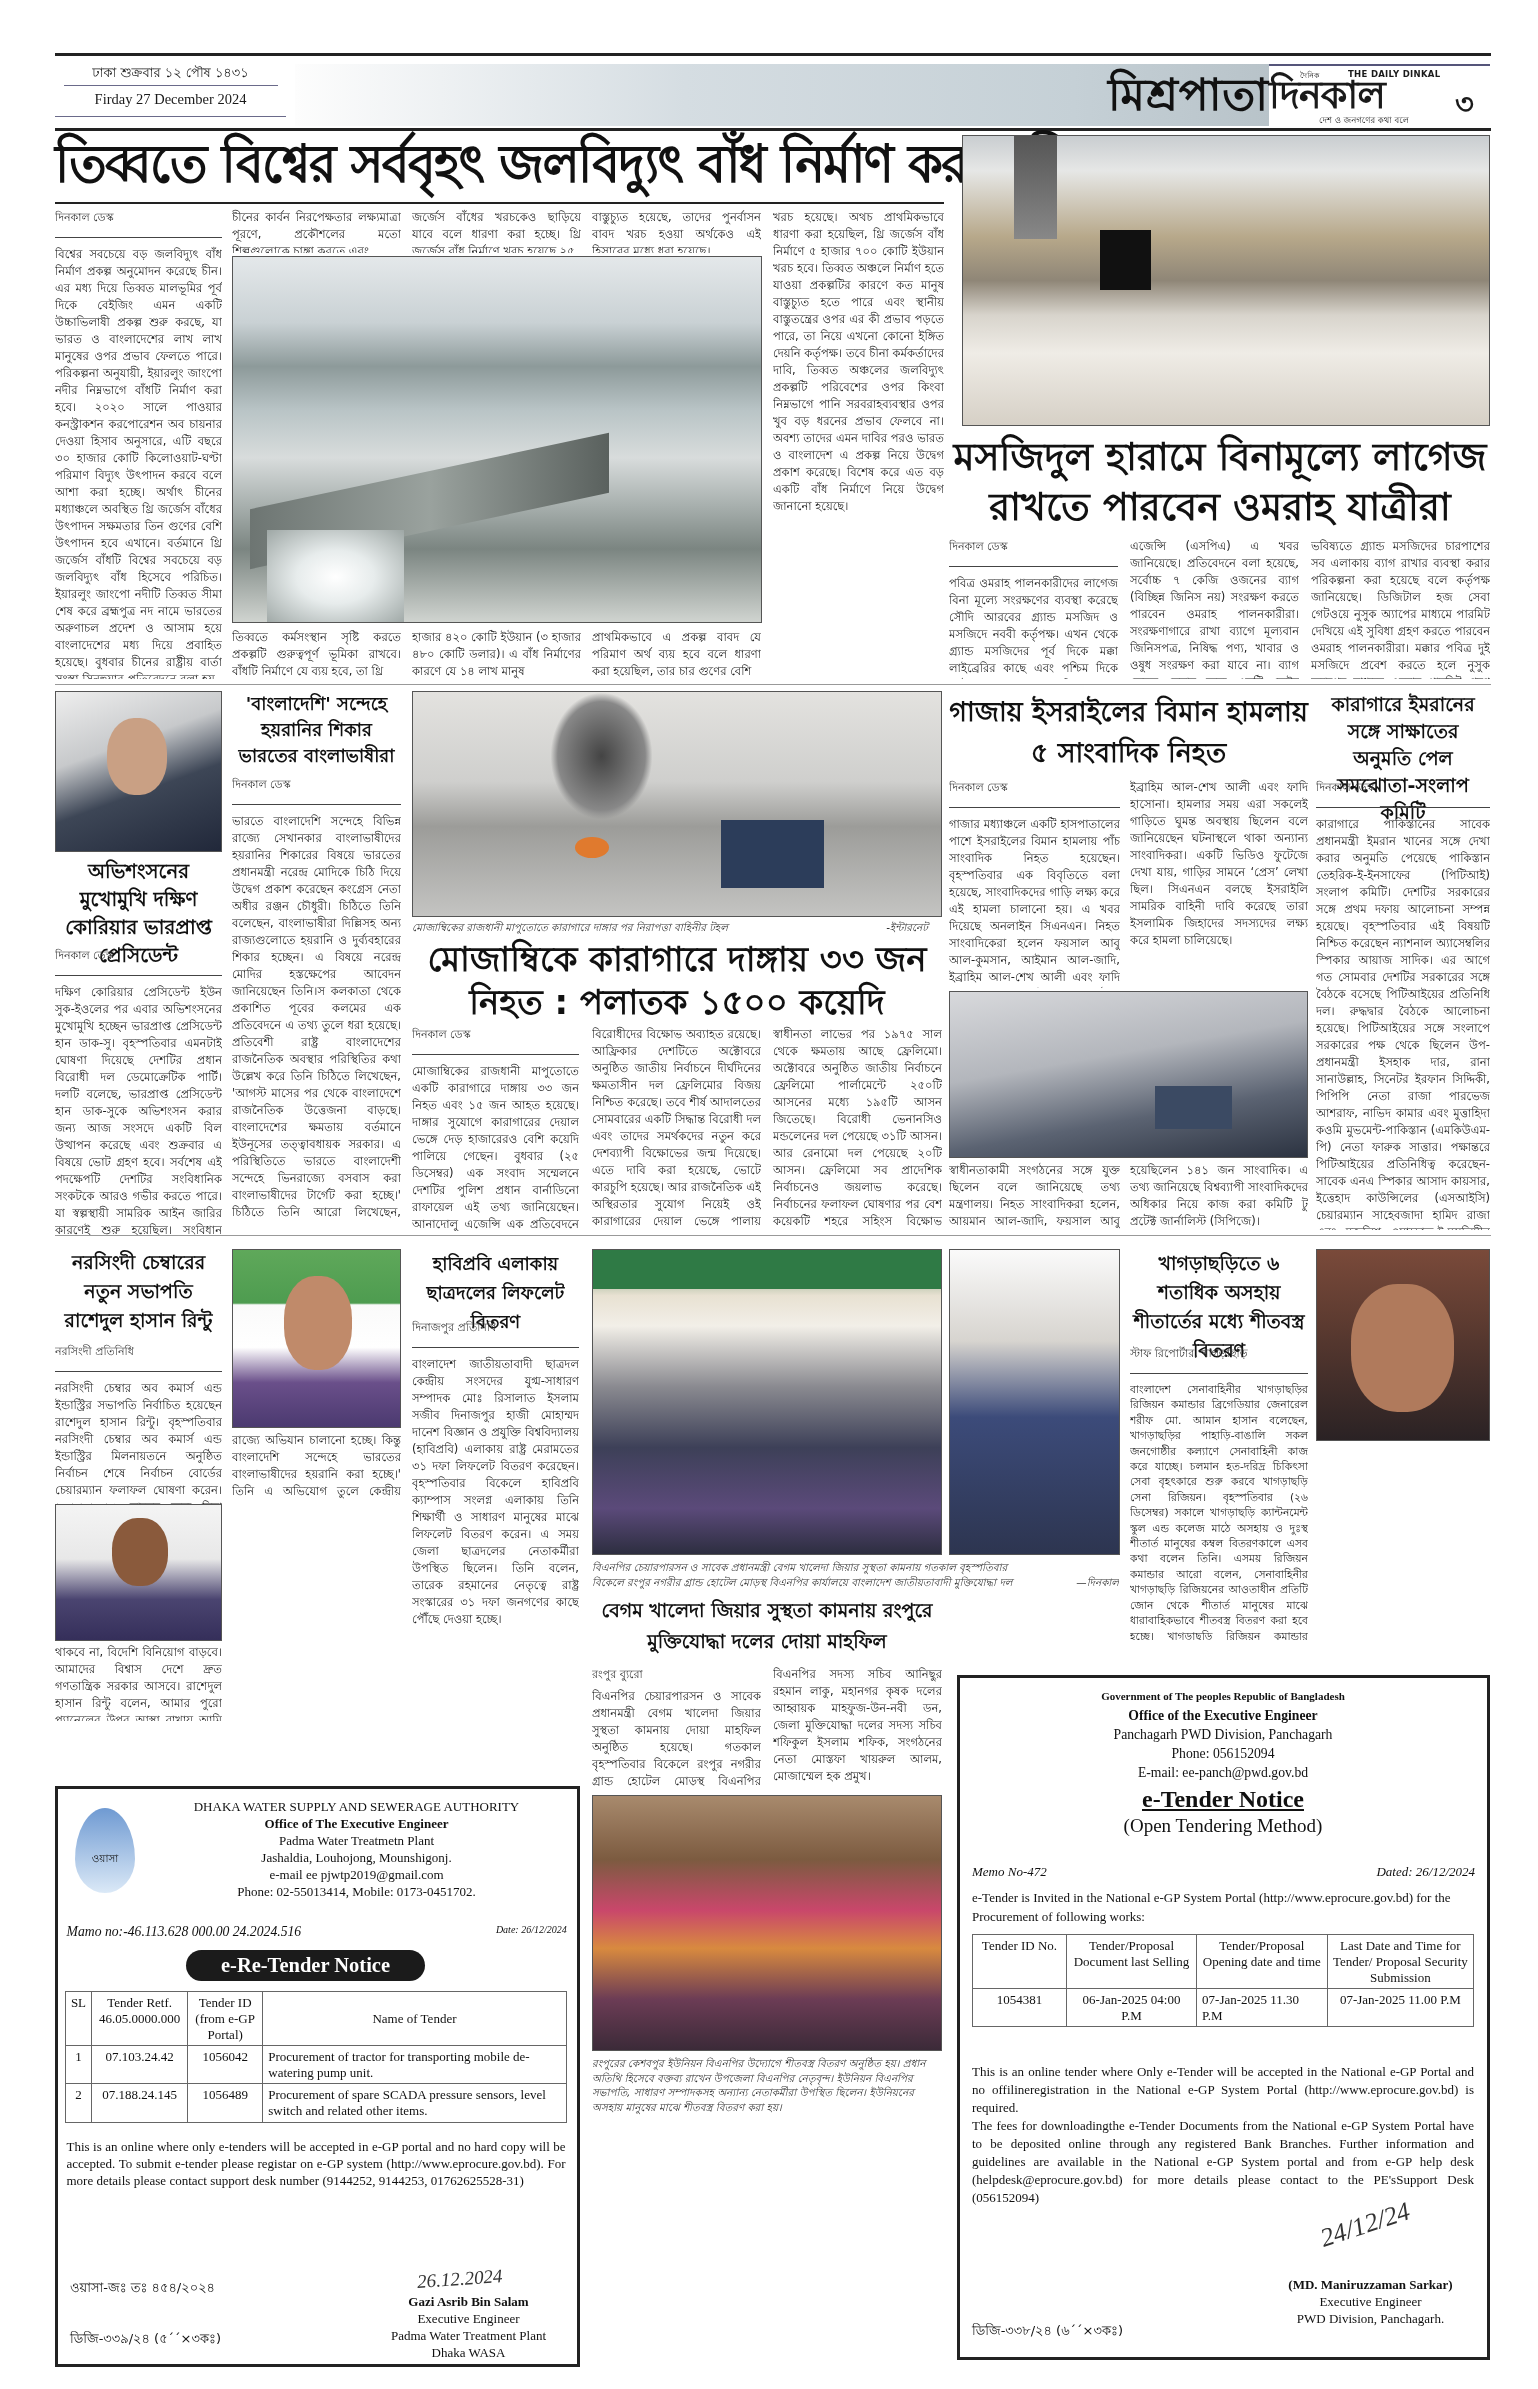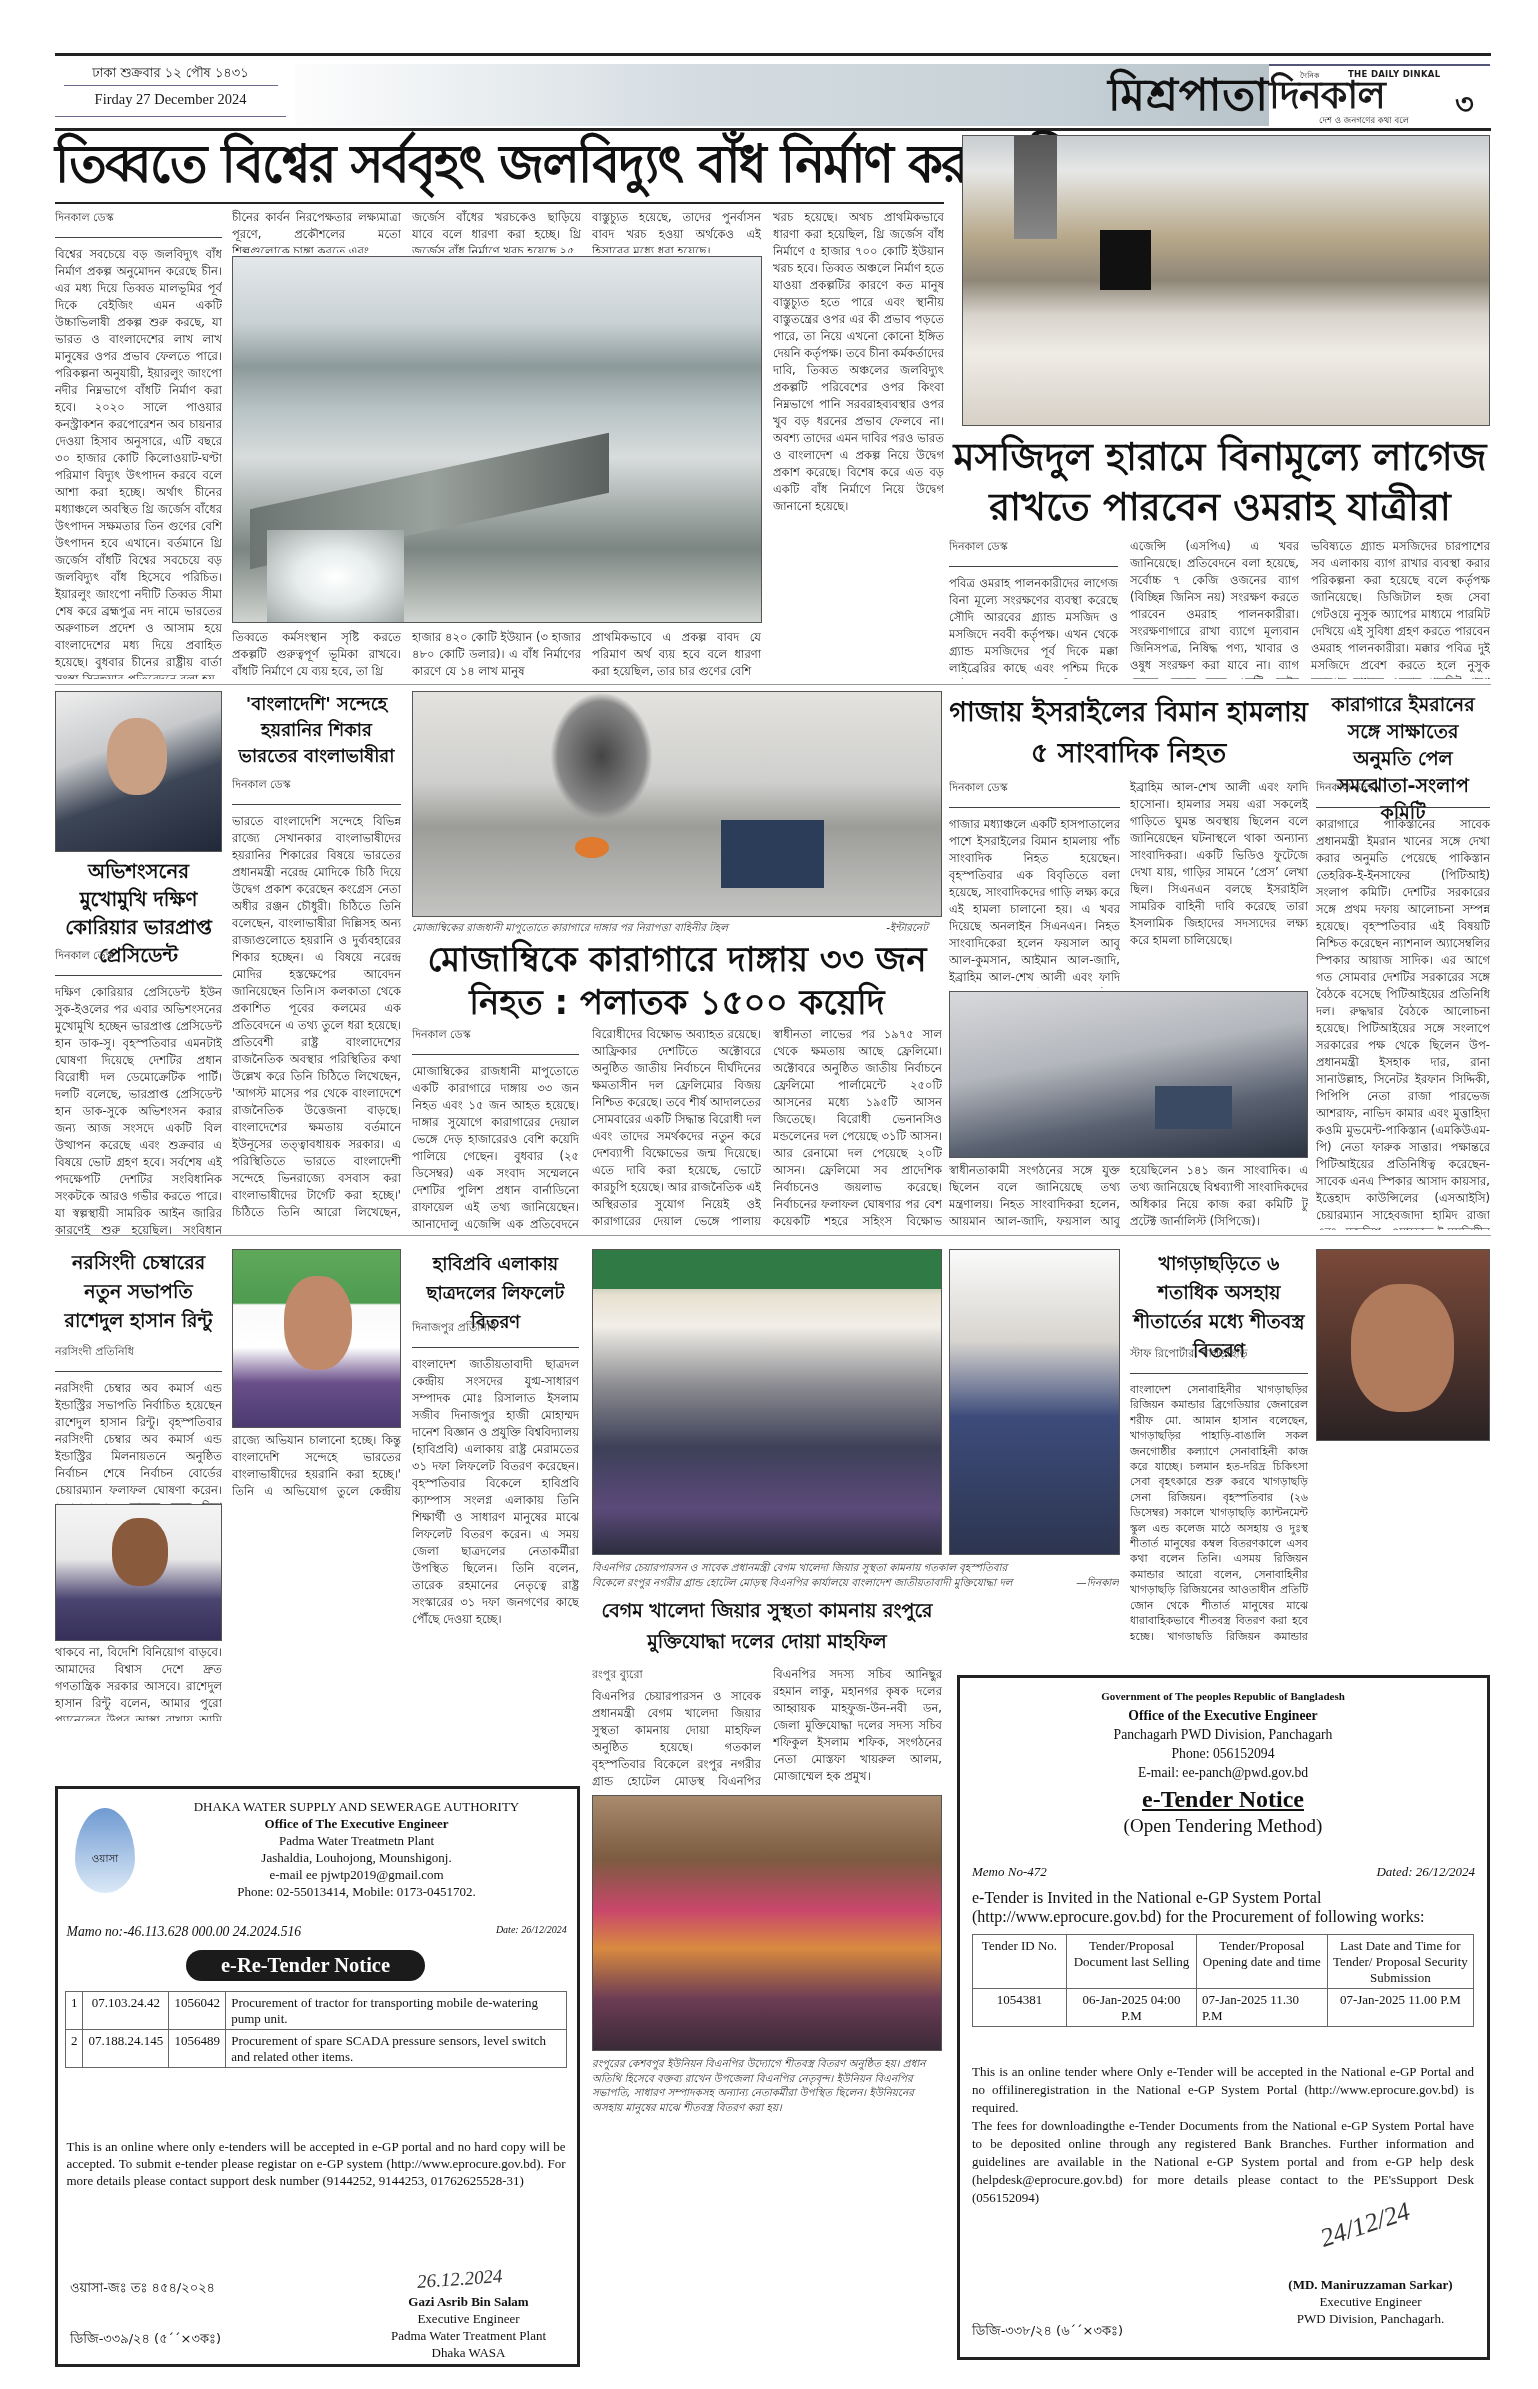--- a/index.html
+++ b/index.html
@@ -176,20 +176,26 @@
     <div style="font-size:13px;line-height:17px">Padma Water Treatmetn Plant</div>
     <div style="font-size:13px;line-height:17px">Jashaldia, Louhojong, Mounshigonj.</div>
     <div style="font-size:13px;line-height:17px">e-mail ee pjwtp2019@gmail.com</div>
     <div style="font-size:13px;line-height:17px">Phone: 02-55013414, Mobile: 0173-0451702.</div>
   </div>
   <div style="position:absolute;left:8.5px;top:135px;font-style:italic;font-size:13.7px">Mamo no:-46.113.628 000.00 24.2024.516</div>
   <div style="position:absolute;right:10.3px;top:135px;font-style:italic;font-size:10px">Date: 26/12/2024</div>
   <div style="position:absolute;left:128px;top:161px;width:239px;height:31px;background:#1b1b1b;color:#fff;border-radius:15.4px;text-align:center;font-weight:bold;font-size:20.5px;line-height:31px">e-Re-Tender Notice</div>
   <table style="position:absolute;left:6.8px;top:202px;width:502px">
     <tbody>
+        <tr>
+      <th style="width:24px">SL</th>
+      <th style="width:96px;text-align:center">Tender Retf. 46.05.0000.000</th>
+      <th style="width:75px;text-align:center">Tender ID (from e-GP Portal)</th>
+      <th style="text-align:center;vertical-align:middle">Name of Tender</th>
+    </tr>
     <tr>
       <td style="text-align:center">1</td>
       <td style="text-align:center">07.103.24.42</td>
       <td style="text-align:center">1056042</td>
       <td>Procurement of tractor for transporting mobile de-watering pump unit.</td>
     </tr>
     <tr>
       <td style="text-align:center">2</td>
       <td style="text-align:center">07.188.24.145</td>
       <td style="text-align:center">1056489</td>
@@ -214,21 +220,21 @@
     <div style="font-weight:bold;font-size:11px;line-height:19px">Government of The peoples Republic of Bangladesh</div>
     <div style="font-weight:bold;font-size:13.7px;line-height:19px">Office of the Executive Engineer</div>
     <div style="font-size:13.7px;line-height:19px">Panchagarh PWD Division, Panchagarh</div>
     <div style="font-size:13.7px;line-height:19px">Phone: 056152094</div>
     <div style="font-size:13.7px;line-height:19px">E-mail: ee-panch@pwd.gov.bd</div>
     <div style="font-weight:bold;font-size:24px;line-height:29px;text-decoration:underline;margin-top:3.4px">e-Tender Notice</div>
     <div style="font-size:19px;line-height:24px">(Open Tendering Method)</div>
   </div>
   <div style="position:absolute;left:12px;top:186px;font-style:italic;font-size:13px">Memo No-472</div>
   <div style="position:absolute;right:12px;top:186px;font-style:italic;font-size:13px">Dated: 26/12/2024</div>
-  <div style="position:absolute;left:12px;top:210px;width:506px;font-size:16px;line-height:19px">e-Tender is Invited in the National e-GP System Portal (http://www.eprocure.gov.bd) for the Procurement of following works:</div>
+  <div style="position:absolute;left:12px;top:210px;width:506px;font-size:13px;line-height:19px">e-Tender is Invited in the National e-GP System Portal (http://www.eprocure.gov.bd) for the Procurement of following works:</div>
   <table style="position:absolute;left:12px;top:256px;width:502px">
     <tbody>
         <tr>
       <th style="width:94px;text-align:center">Tender ID No.</th>
       <th style="text-align:center">Tender/Proposal Document last Selling</th>
       <th style="text-align:center">Tender/Proposal Opening date and time</th>
       <th style="text-align:center">Last Date and Time for Tender/ Proposal Security Submission</th>
     </tr>
     <tr>
       <td style="text-align:center">1054381</td>

